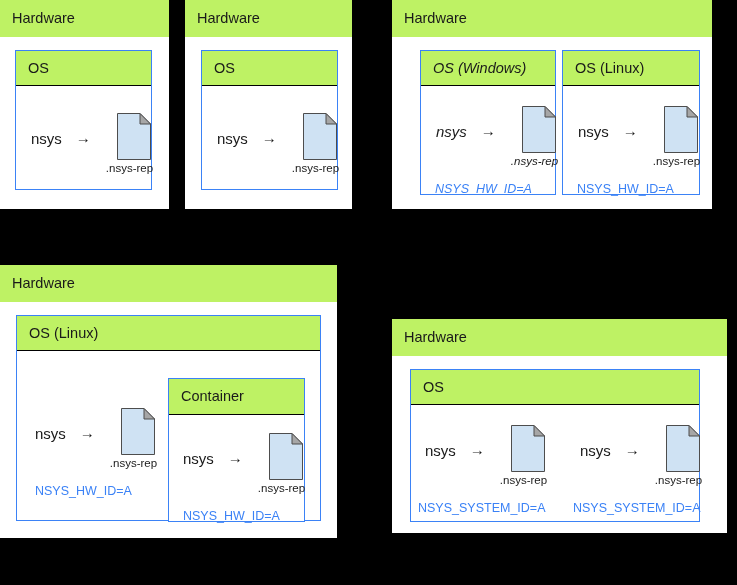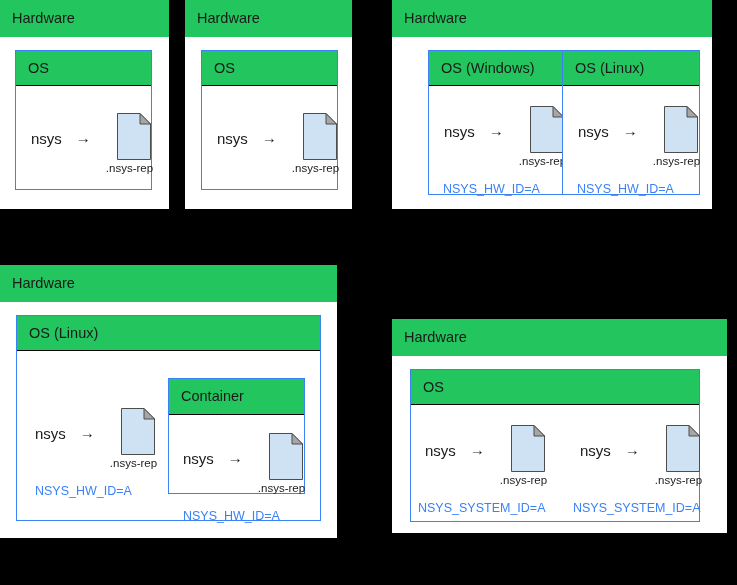--- a/index.html
+++ b/index.html
@@ -22,21 +22,21 @@
     box-sizing: border-box;
     background: #ffffff;
     border: 1px solid #3b82f6;
   }
   .panel-hw {
     border: none;
     background: #ffffff;
   }
   .panel-title {
     box-sizing: border-box;
-    background: #22c55e;
+    background: #bef264;
     border-bottom: 1px solid #000000;
     color: #1a1a1a;
     font-size: 14.5px;
     line-height: 1;
     padding: 10px 0 10px 12px;
     white-space: nowrap;
   }
   .panel-hw > .panel-title {
     border-bottom: none;
     font-size: 14.5px;
@@ -150,21 +150,21 @@
       </div>
     </div>
 
   </div>
 </div>
 
 <div class="panel panel-hw" style="left:392px; top:0px; width:320px; height:209px;">
   <div class="panel-title">Hardware</div>
   <div class="panel-body">
 
-    <div class="panel" style="left:36px; top:13px; width:136px; height:145px; position:absolute;">
+    <div class="panel" style="left:28px; top:13px; width:136px; height:145px; position:absolute;font-style:italic;">
       <div class="panel-title">OS (Windows)</div>
       <div class="panel-body">
         <div class="nsys-group" style="left:15px; top:20px;">
           <span class="nsys-label">nsys</span>
           <span class="arrow-icon">→</span>
           <span class="file-wrap">
             <span class="file-icon">
               <svg width="34" height="47" viewBox="0 0 34 47" xmlns="http://www.w3.org/2000/svg">
                 <path d="M0.5 0.5 H23 L33.5 11 V46.5 H0.5 Z" fill="#cfe2f3" stroke="#4d4d4d" stroke-width="1"></path>
                 <path d="M23 0.5 L33.5 11 H23 Z" fill="#a6a6a6" stroke="#4d4d4d" stroke-width="1"></path>
@@ -216,21 +216,21 @@
               <svg width="34" height="47" viewBox="0 0 34 47" xmlns="http://www.w3.org/2000/svg">
                 <path d="M0.5 0.5 H23 L33.5 11 V46.5 H0.5 Z" fill="#cfe2f3" stroke="#4d4d4d" stroke-width="1"></path>
                 <path d="M23 0.5 L33.5 11 H23 Z" fill="#a6a6a6" stroke="#4d4d4d" stroke-width="1"></path>
               </svg>
             </span>
             <span class="file-ext">.nsys-rep</span>
           </span>
         </div>
         <div class="env-var" style="left:18px; top:133px;">NSYS_HW_ID=A</div>
 
-        <div class="panel" style="left:151px; top:27px; width:137px; height:116px; position:absolute;">
+        <div class="panel" style="left:151px; top:27px; width:137px; height:144px; position:absolute;">
           <div class="panel-title">Container</div>
           <div class="panel-body">
             <div class="nsys-group" style="left:14px; top:18px;">
               <span class="nsys-label">nsys</span>
               <span class="arrow-icon">→</span>
               <span class="file-wrap">
                 <span class="file-icon">
                   <svg width="34" height="47" viewBox="0 0 34 47" xmlns="http://www.w3.org/2000/svg">
                     <path d="M0.5 0.5 H23 L33.5 11 V46.5 H0.5 Z" fill="#cfe2f3" stroke="#4d4d4d" stroke-width="1"></path>
                     <path d="M23 0.5 L33.5 11 H23 Z" fill="#a6a6a6" stroke="#4d4d4d" stroke-width="1"></path>

